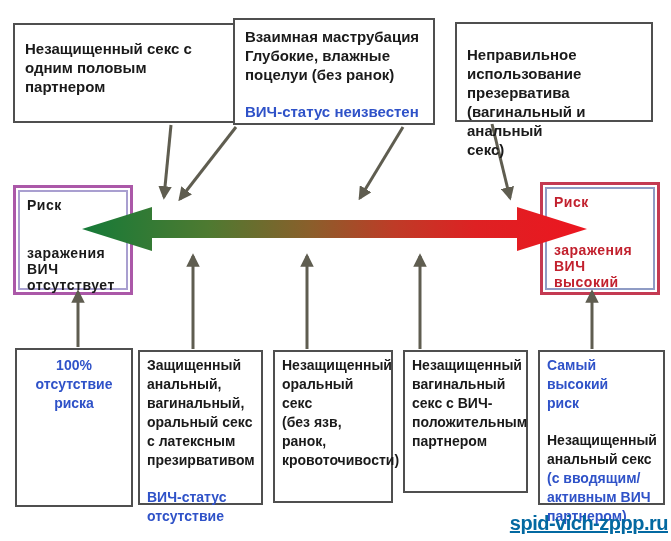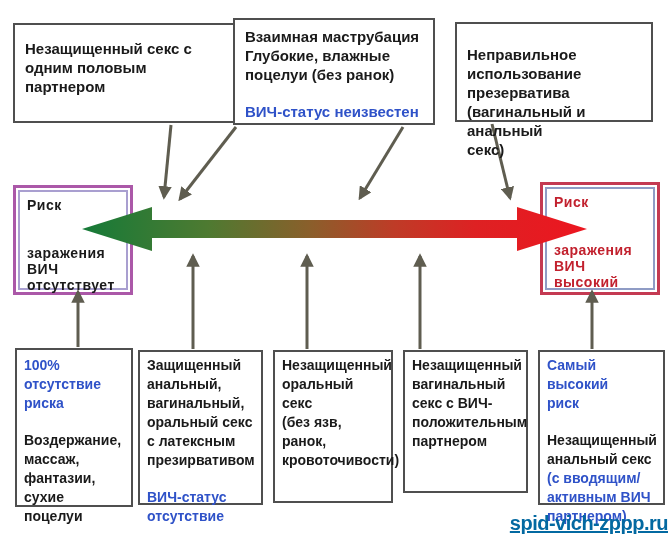--- a/index.html
+++ b/index.html
@@ -107,28 +107,24 @@
   </div>
 
   <div class="gbox" style="left:455px; top:22px; width:198px; height:100px; padding:21px 10px 0 10px;">
     <div class="pre">Неправильное
 использование
 презерватива
 (вагинальный и анальный
 секс)</div>
   </div>
 
-  <div class="gbox bbox" style="left:15px; top:348px; width:118px; height:159px; padding:6px 7px 0 7px;">
+  <div class="gbox bbox" style="left:15px; top:348px; width:118px; height:159px; padding:6px 7px 0 7px;text-align:center;">
     <div class="pre note">100%
 отсутствие
 риска</div>
-    <div class="pre gap">Воздержание,
-массаж,
-фантазии,
-сухие поцелуи</div>
   </div>
 
   <div class="gbox bbox" style="left:138px; top:350px; width:125px; height:155px; padding:4px 7px 0 7px;">
     <div class="pre">Защищенный
 анальный,
 вагинальный,
 оральный секс
 с латексным
 презирвативом</div>
     <div class="pre note gap">ВИЧ-статус

